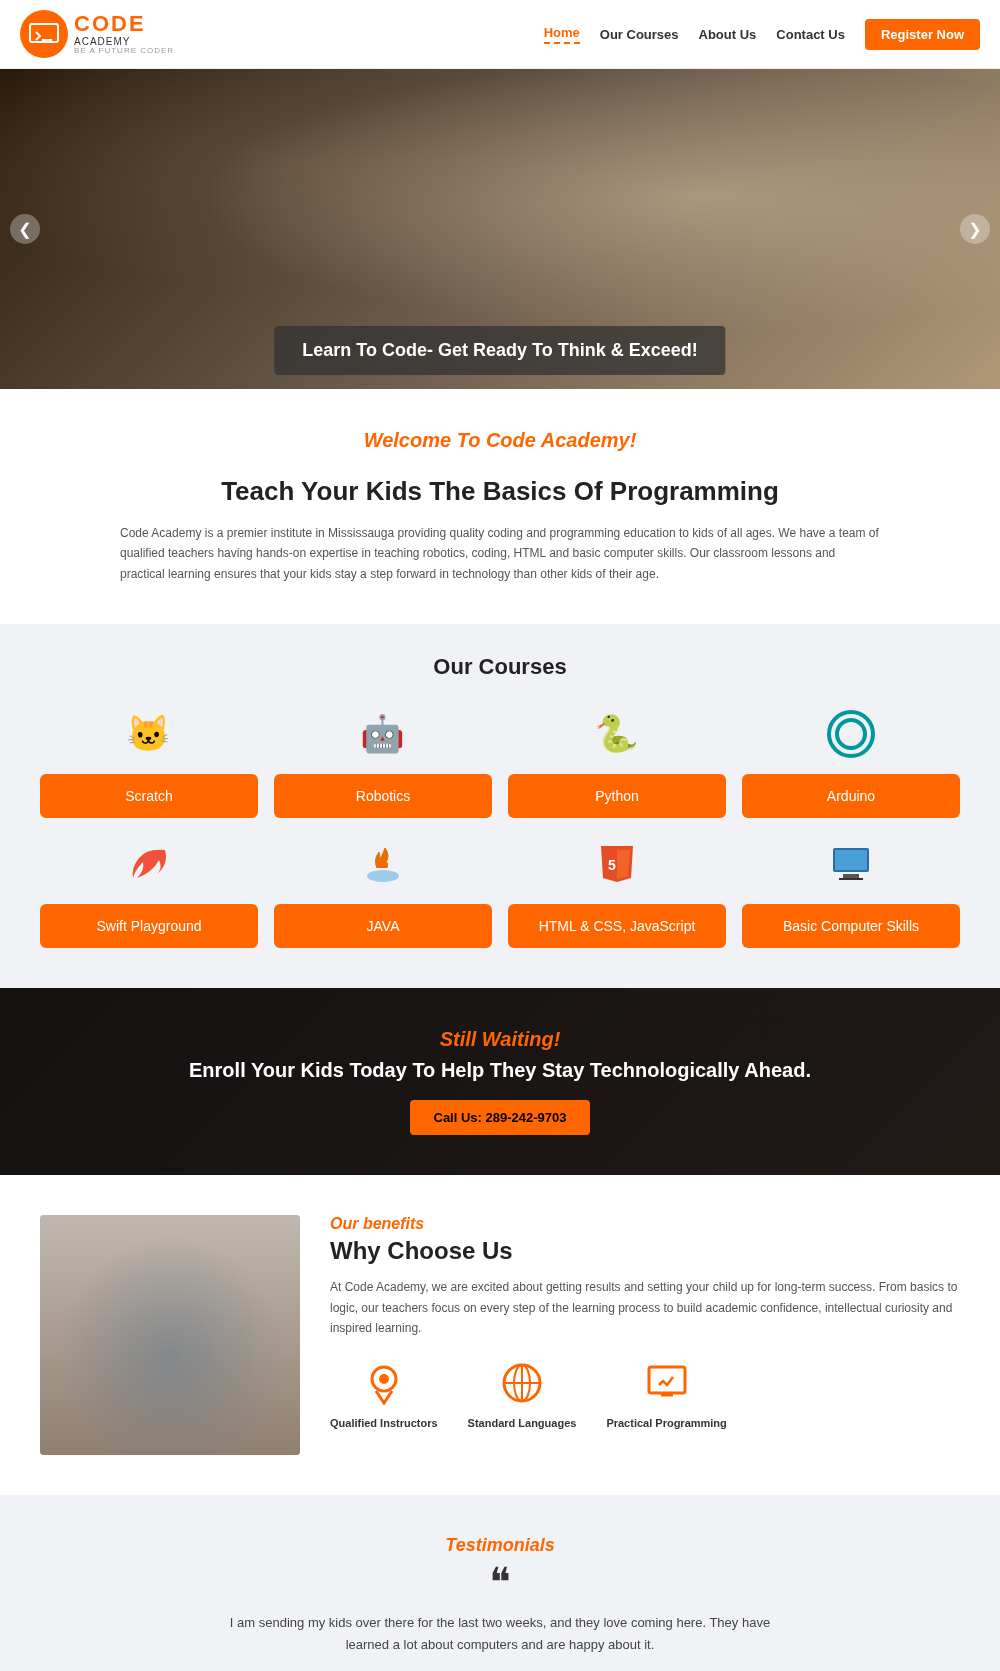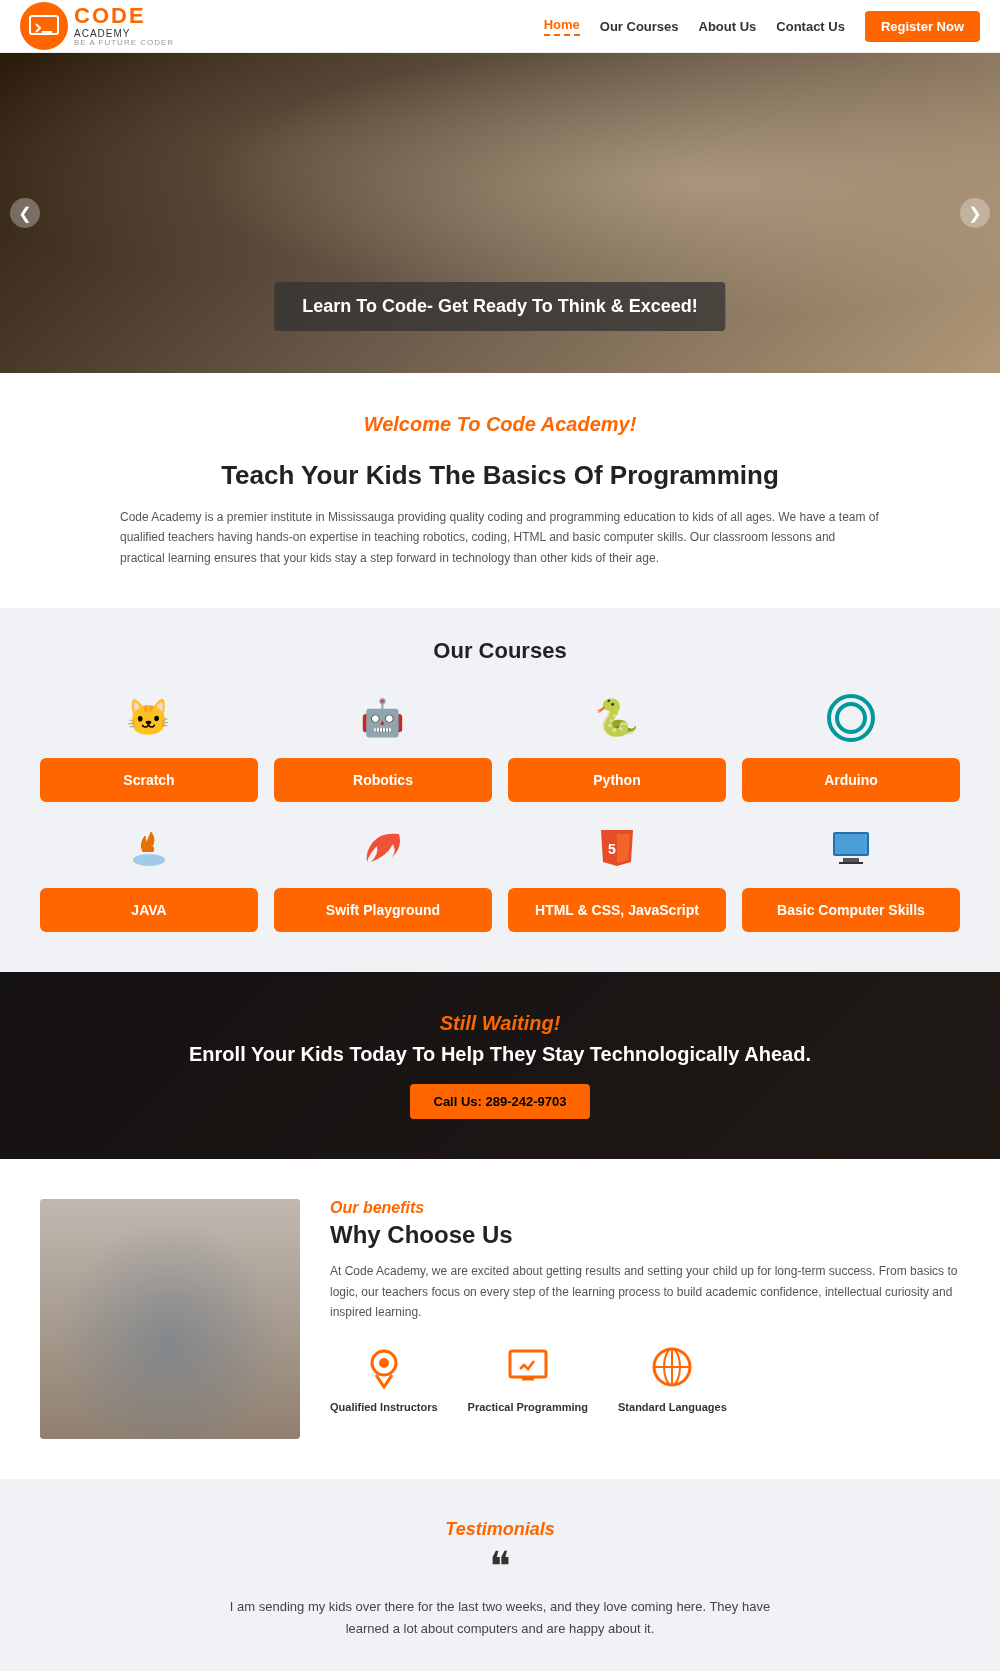--- a/index.html
+++ b/index.html
@@ -1,21 +1,21 @@
 <!DOCTYPE html>
 <html><head>
   <meta charset="utf-8">
   <style>
     * { box-sizing: border-box; margin: 0; padding: 0; }
     body { font-family: Arial, sans-serif; width: 1000px; margin: 0 auto; background: #fff; }
 
     
     header {
       display: flex; align-items: center; justify-content: space-between;
-      padding: 2px 20px; background: #fff; border-bottom: 1px solid #eee;
+      padding: 10px 20px; background: #fff; border-bottom: 1px solid #eee;
     }
     .logo-area { display: flex; align-items: center; gap: 6px; }
     .logo-icon {
       width: 48px; height: 48px; background: #f60; border-radius: 50%;
       display: flex; align-items: center; justify-content: center;
       color: #fff; font-size: 18px; font-weight: bold;
     }
     .logo-text { display: flex; flex-direction: column; line-height: 1.1; }
     .logo-text .code { font-size: 22px; font-weight: 900; color: #f60; letter-spacing: 2px; }
     .logo-text .academy { font-size: 10px; color: #333; letter-spacing: 1px; }
@@ -30,21 +30,21 @@
       border-radius: 4px; font-size: 13px; font-weight: bold; cursor: pointer;
     }
 
     
     .hero {
       position: relative; width: 100%; height: 320px;
       background: linear-gradient(135deg, #5a4a3a 0%, #8b7355 40%, #c9a87c 100%);
       overflow: hidden; display: flex; align-items: flex-end;
     }
     .hero-overlay {
-      position: absolute; bottom: 42px; left: 50%; transform: translateX(-50%);
+      position: absolute; bottom: 14px; left: 50%; transform: translateX(-50%);
       background: rgba(50,50,50,0.75); padding: 14px 28px; border-radius: 4px;
       color: #fff; font-size: 18px; font-weight: bold; white-space: nowrap;
       text-align: center;
     }
     .hero-arrow {
       position: absolute; top: 50%; transform: translateY(-50%);
       width: 30px; height: 30px; background: rgba(255,255,255,0.3);
       border-radius: 50%; display: flex; align-items: center; justify-content: center;
       color: #fff; font-size: 16px; cursor: pointer;
     }
@@ -66,21 +66,21 @@
     .welcome-desc { font-size: 12px; color: #555; line-height: 1.7; text-align: left; max-width: 760px; margin: 0 auto; }
 
     
     .courses-section { background: #f0f2f5; padding: 30px 40px 40px; }
     .courses-title { text-align: center; font-size: 22px; font-weight: 900; color: #222; margin-bottom: 24px; }
     .courses-grid { display: grid; grid-template-columns: repeat(4, 1fr); gap: 16px; }
     .course-card { display: flex; flex-direction: column; align-items: center; gap: 10px; }
     .course-icon { width: 60px; height: 60px; display: flex; align-items: center; justify-content: center; font-size: 36px; }
     .course-btn {
       background: #f60; color: #fff; border: none; width: 100%; padding: 14px 4px;
-      border-radius: 6px; font-size: 14px; font-weight: bold; cursor: pointer;
+      border-radius: 6px; font-size: 14px; font-weight: normal; cursor: pointer;
       text-align: center;
     }
 
     
     .cta-banner {
       background: linear-gradient(rgba(0,0,0,0.65), rgba(0,0,0,0.65)),
                   linear-gradient(135deg, #3a3030, #5a4a40);
       padding: 40px 24px; text-align: center; color: #fff;
     }
     .cta-still { color: #f60; font-size: 20px; font-style: italic; font-weight: bold; margin-bottom: 8px; }
@@ -185,34 +185,34 @@
           <ellipse cx="24" cy="24" rx="22" ry="22" fill="none" stroke="#00979D" stroke-width="4"></ellipse>
           <ellipse cx="24" cy="24" rx="14" ry="14" fill="none" stroke="#00979D" stroke-width="4"></ellipse>
         </svg>
       </div>
       <button class="course-btn">Arduino</button>
     </div>
 
     <div class="course-card">
       <div class="course-icon">
         <svg width="48" height="48" viewBox="0 0 48 48">
+          <path d="M40 10 Q44 24 32 34 Q38 28 34 20 Q28 32 12 38 Q20 30 18 22 Q10 30 8 38 Q6 28 14 18 Q22 8 40 10Z" fill="#f05138"></path>
+        </svg>
+      </div>
+      <button class="course-btn">Swift Playground</button>
+    </div>
+
+    <div class="course-card">
+      <div class="course-icon">
+        <svg width="48" height="48" viewBox="0 0 48 48">
           <ellipse cx="24" cy="36" rx="16" ry="6" fill="#4ca3dd" opacity="0.5"></ellipse>
           <path d="M18 28 Q14 20 20 12 Q22 18 18 22 Q24 16 26 8 Q32 16 26 24 Q30 20 28 28" fill="#e76f00" stroke="#e76f00" stroke-width="1"></path>
         </svg>
       </div>
       <button class="course-btn">JAVA</button>
-    </div>
-
-    <div class="course-card">
-      <div class="course-icon">
-        <svg width="48" height="48" viewBox="0 0 48 48">
-          <path d="M40 10 Q44 24 32 34 Q38 28 34 20 Q28 32 12 38 Q20 30 18 22 Q10 30 8 38 Q6 28 14 18 Q22 8 40 10Z" fill="#f05138"></path>
-        </svg>
-      </div>
-      <button class="course-btn">Swift Playground</button>
     </div>
 
     <div class="course-card">
       <div class="course-icon">
         <svg width="48" height="48" viewBox="0 0 48 48">
           <polygon points="8,6 10,38 24,42 38,38 40,6" fill="#e44d26"></polygon>
           <polygon points="24,10 24,39 35,36 37,10" fill="#f16529"></polygon>
           <text x="15" y="30" font-size="14" fill="#fff" font-weight="bold">5</text>
         </svg>
       </div>
@@ -252,45 +252,45 @@
 
       <div class="benefit-item">
         <div class="benefit-icon">
           <svg width="48" height="48" viewBox="0 0 48 48">
             <circle cx="24" cy="20" r="12" fill="none" stroke="#f60" stroke-width="3"></circle>
             <path d="M16 32 L24 44 L32 32" fill="none" stroke="#f60" stroke-width="3"></path>
             <circle cx="24" cy="20" r="5" fill="#f60"></circle>
           </svg>
         </div>
         <div class="benefit-label">Qualified Instructors</div>
-      </div>
-
-      <div class="benefit-item">
-        <div class="benefit-icon">
-          <svg width="48" height="48" viewBox="0 0 48 48">
-            <rect x="6" y="8" width="36" height="26" rx="2" fill="none" stroke="#f60" stroke-width="3"></rect>
-            <polyline points="16,26 20,22 24,26 30,18" fill="none" stroke="#f60" stroke-width="2.5"></polyline>
-            <line x1="18" y1="36" x2="30" y2="36" stroke="#f60" stroke-width="3"></line>
-          </svg>
-        </div>
-        <div class="benefit-label">Practical Programming</div>
       </div>
 
       <div class="benefit-item">
         <div class="benefit-icon">
           <svg width="48" height="48" viewBox="0 0 48 48">
             <circle cx="24" cy="24" r="18" fill="none" stroke="#f60" stroke-width="3"></circle>
             <ellipse cx="24" cy="24" rx="8" ry="18" fill="none" stroke="#f60" stroke-width="2"></ellipse>
             <line x1="6" y1="24" x2="42" y2="24" stroke="#f60" stroke-width="2"></line>
             <line x1="24" y1="6" x2="24" y2="42" stroke="#f60" stroke-width="2"></line>
           </svg>
         </div>
         <div class="benefit-label">Standard Languages</div>
       </div>
 
+      <div class="benefit-item">
+        <div class="benefit-icon">
+          <svg width="48" height="48" viewBox="0 0 48 48">
+            <rect x="6" y="8" width="36" height="26" rx="2" fill="none" stroke="#f60" stroke-width="3"></rect>
+            <polyline points="16,26 20,22 24,26 30,18" fill="none" stroke="#f60" stroke-width="2.5"></polyline>
+            <line x1="18" y1="36" x2="30" y2="36" stroke="#f60" stroke-width="3"></line>
+          </svg>
+        </div>
+        <div class="benefit-label">Practical Programming</div>
+      </div>
+
     </div>
   </div>
 </section>
 
 <section class="testimonials-section">
   <div class="test-subtitle">Testimonials</div>
   <div class="quote-mark">❝</div>
   <p class="test-text">I am sending my kids over there for the last two weeks, and they love coming here. They have learned a lot about computers and are happy about it.</p>
 
 </section>

